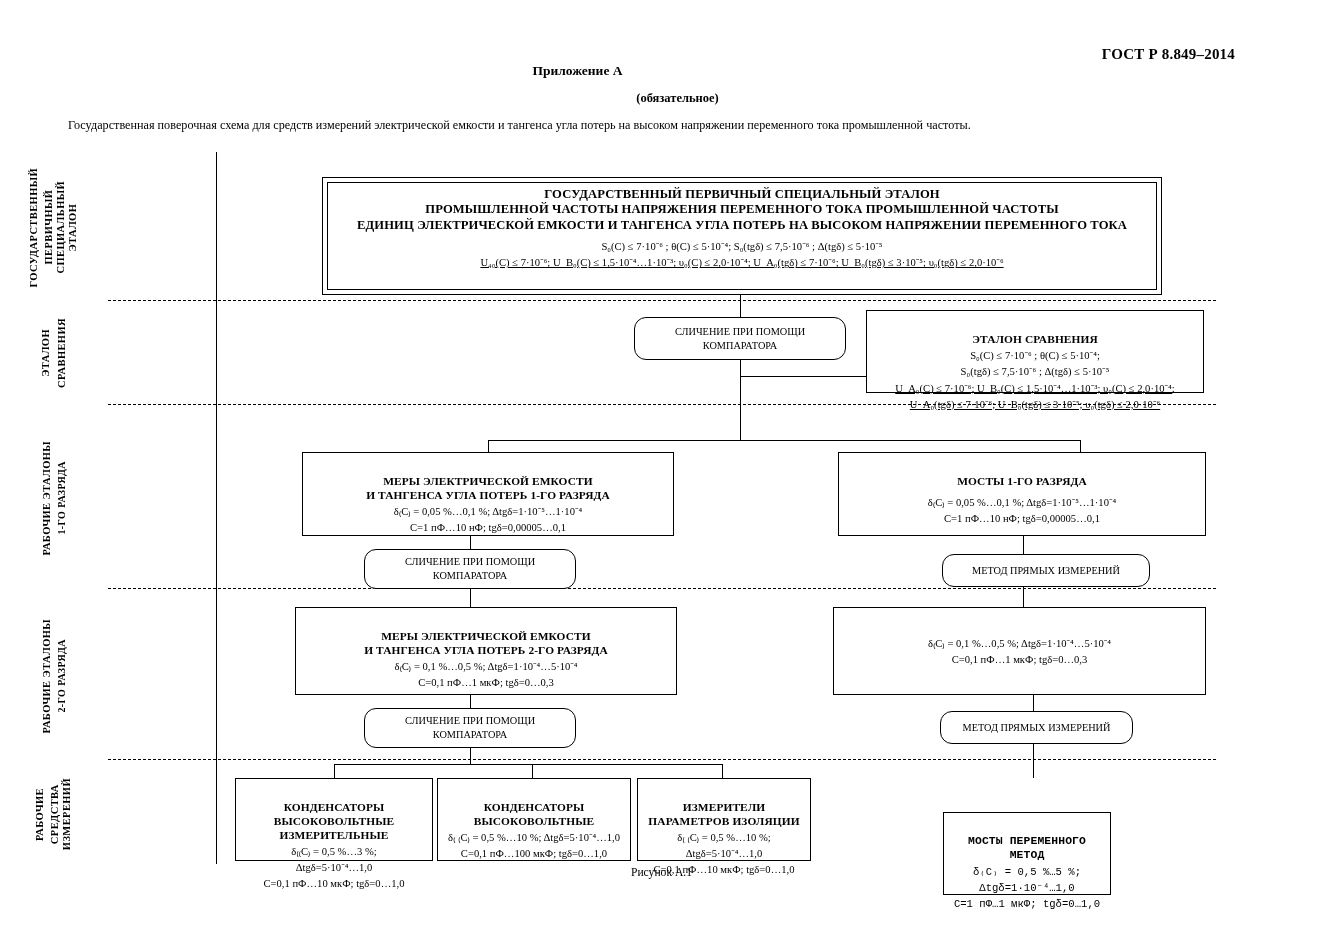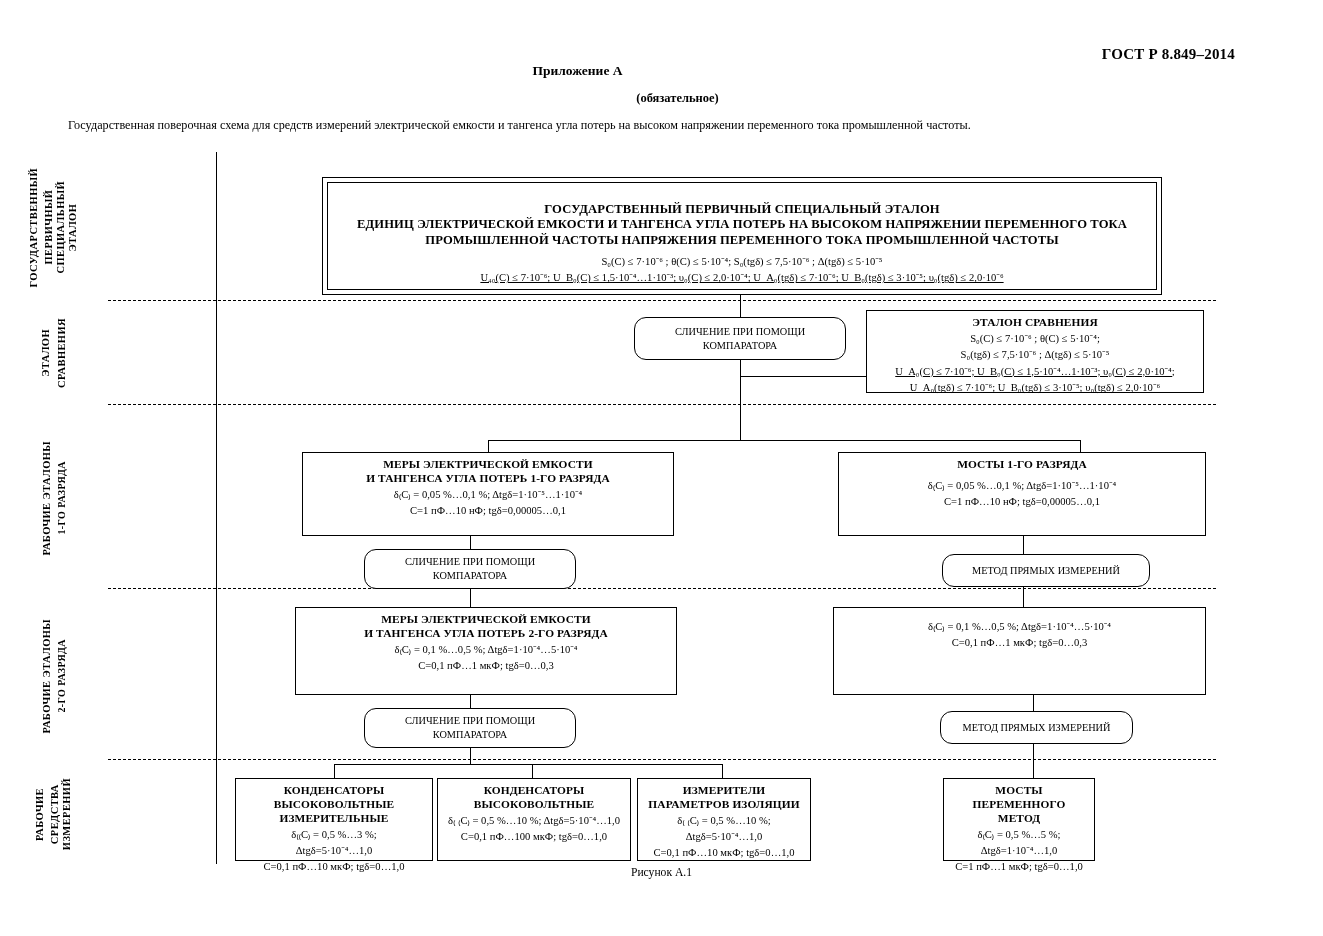--- a/index.html
+++ b/index.html
@@ -32,35 +32,35 @@
   .rail-div{position:absolute;left:216px;top:152px;width:0;height:712px;border-left:1px solid #000;}
 
   
   .sep{position:absolute;left:108px;width:1108px;border-top:1.2px dashed #000;}
 
   
   .box{
     position:absolute;border:1.6px solid #000;background:#fff;
     box-sizing:border-box;text-align:center;
     display:flex;flex-direction:column;justify-content:flex-start;
-    padding:5px 6px;
+    padding:22px 6px;
   }
   .ttl{font-size:11.4px;font-weight:bold;line-height:1.22;letter-spacing:.1px;}
   .ttl.big{font-size:12.6px;}
   .prm{font-size:10.6px;line-height:1.35;margin-top:2px;}
   .prm.t{margin-top:7px;}
   .u-line{text-decoration:underline;}
 
   
   .primary-outer{
     position:absolute;border:1.6px solid #000;box-sizing:border-box;background:#fff;
   }
   .primary-inner{
     position:absolute;inset:4px;border:1.6px solid #000;box-sizing:border-box;
-    padding:19px 10px;text-align:center;
+    padding:4px 10px;text-align:center;
   }
 
   
   .cap{
     position:absolute;border:1.6px solid #000;border-radius:12px;background:#fff;
     box-sizing:border-box;display:flex;align-items:center;justify-content:center;
     text-align:center;font-size:10.3px;line-height:1.35;padding:3px 7px;z-index:3;
   }
 
   
@@ -107,22 +107,22 @@
   </div>
 
   <div class="sep" style="top:300px;"></div>
   <div class="sep" style="top:404px;"></div>
   <div class="sep" style="top:588px;"></div>
   <div class="sep" style="top:759px;"></div>
 
   <div class="primary-outer" style="left:322px;top:177px;width:840px;height:118px;">
     <div class="primary-inner">
       <div class="ttl big">ГОСУДАРСТВЕННЫЙ ПЕРВИЧНЫЙ СПЕЦИАЛЬНЫЙ ЭТАЛОН</div>
+      <div class="ttl big">ПРОМЫШЛЕННОЙ ЧАСТОТЫ НАПРЯЖЕНИЯ ПЕРЕМЕННОГО ТОКА ПРОМЫШЛЕННОЙ ЧАСТОТЫ</div>
       <div class="ttl big">ЕДИНИЦ ЭЛЕКТРИЧЕСКОЙ ЕМКОСТИ И ТАНГЕНСА УГЛА ПОТЕРЬ НА ВЫСОКОМ НАПРЯЖЕНИИ ПЕРЕМЕННОГО ТОКА</div>
-      <div class="ttl big">ПРОМЫШЛЕННОЙ ЧАСТОТЫ НАПРЯЖЕНИЯ ПЕРЕМЕННОГО ТОКА ПРОМЫШЛЕННОЙ ЧАСТОТЫ</div>
       <div class="prm t nw">S₀(C) ≤ 7·10⁻⁶ ; θ(C) ≤ 5·10⁻⁴; S₀(tgδ) ≤ 7,5·10⁻⁶ ; Δ(tgδ) ≤ 5·10⁻⁵</div>
       <div class="prm u-line nw">U₄₀(C) ≤ 7·10⁻⁶; U_В₀(C) ≤ 1,5·10⁻⁴…1·10⁻³; υ₀(C) ≤ 2,0·10⁻⁴; U_А₀(tgδ) ≤ 7·10⁻⁶; U_В₀(tgδ) ≤ 3·10⁻⁵; υ₀(tgδ) ≤ 2,0·10⁻⁶</div>
     </div>
   </div>
 
   <div class="v" style="left:740px;top:295px;height:22px;"></div>
 
   <div class="cap" style="left:634px;top:317px;width:212px;height:43px;">
     <div>
       <div>СЛИЧЕНИЕ ПРИ ПОМОЩИ</div>
@@ -222,21 +222,21 @@
   </div>
 
   <div class="box" style="left:637px;top:778px;width:174px;height:83px;">
     <div class="ttl">ИЗМЕРИТЕЛИ</div>
     <div class="ttl">ПАРАМЕТРОВ ИЗОЛЯЦИИ</div>
     <div class="prm nw">δ₍ ₍C₎ = 0,5 %…10 %;</div>
     <div class="prm nw">Δtgδ=5·10⁻⁴…1,0</div>
     <div class="prm nw">С=0,1 пФ…10 мкФ;  tgδ=0…1,0</div>
   </div>
 
-  <div class="box" style="left:943px;top:778px;width:152px;height:83px;">
+  <div class="box" style="left:943px;top:812px;width:168px;height:83px;font-family:Liberation Mono, monospace;">
     <div class="ttl">МОСТЫ ПЕРЕМЕННОГО</div>
     <div class="ttl">МЕТОД</div>
     <div class="prm nw">δ₍C₎ = 0,5 %…5 %;</div>
     <div class="prm nw">Δtgδ=1·10⁻⁴…1,0</div>
     <div class="prm nw">С=1 пФ…1 мкФ;  tgδ=0…1,0</div>
   </div>
 
   <div class="caption">Рисунок А.1</div>
 </div>
 

